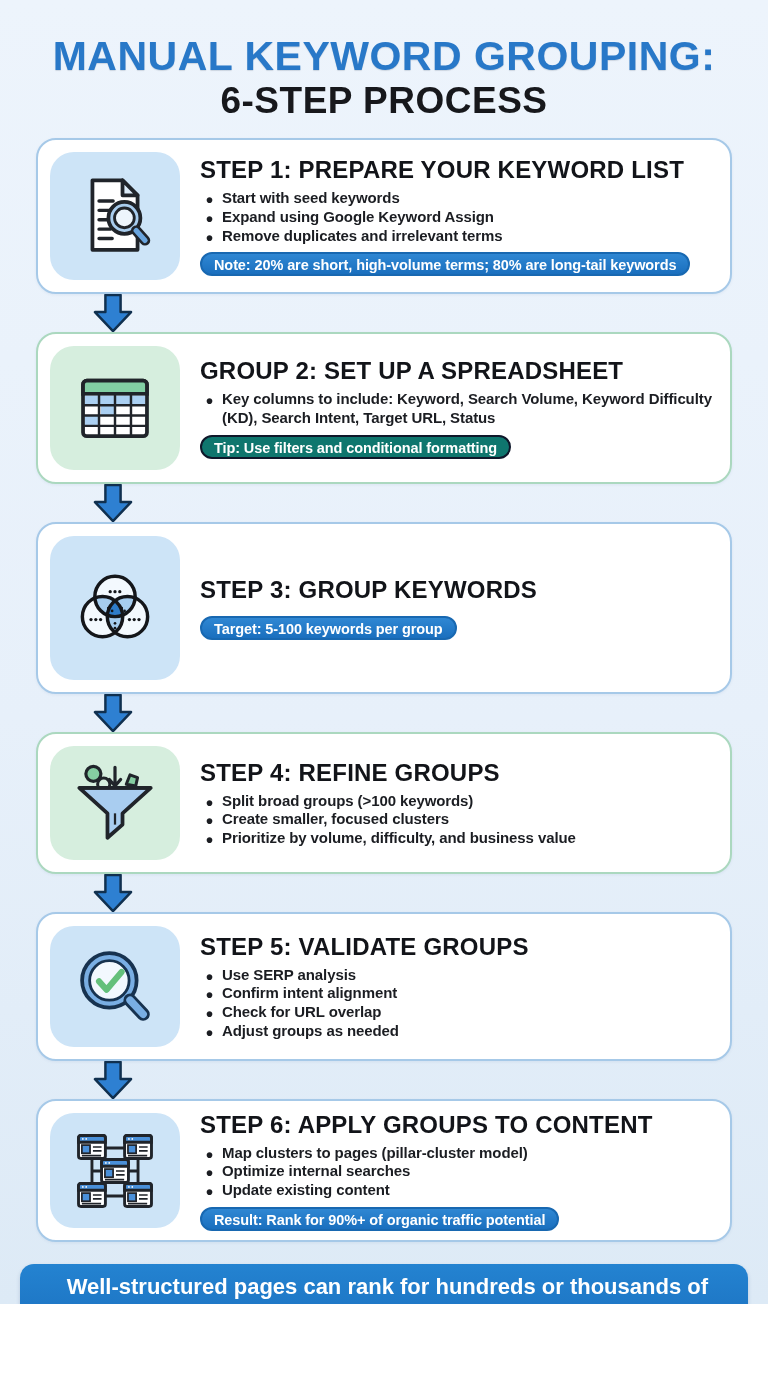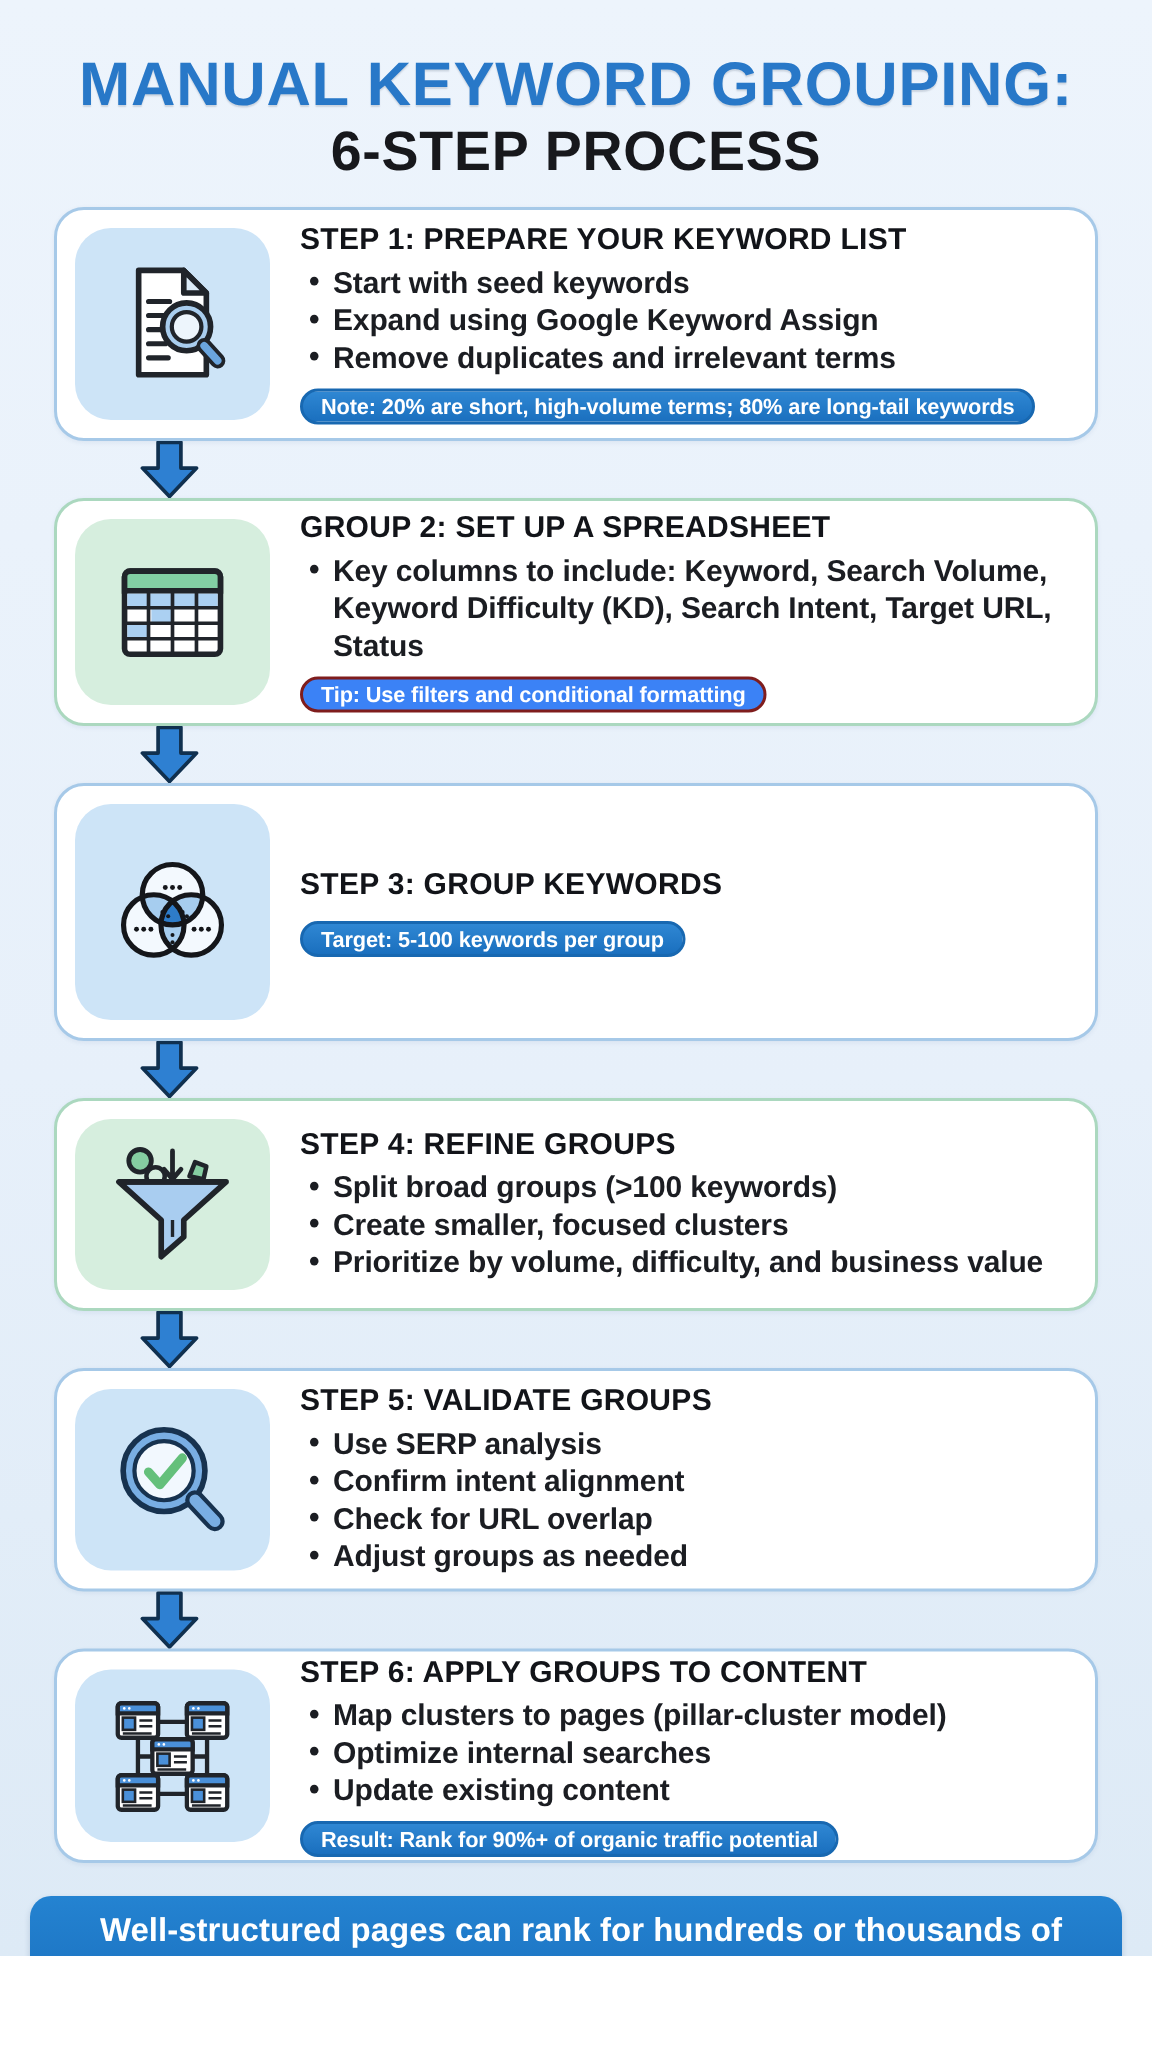--- a/index.html
+++ b/index.html
@@ -19,33 +19,33 @@
   .card--blue{border:2px solid #a6c9e8;}
   .card--green{border:2px solid #abd8bf;}
   .h1c{height:156px}.h2c{height:152px}.h3c{height:172px}.h4c{height:142px}.h5c{height:149px}.h6c{height:143px}
   .icon-box{
     flex:0 0 130px;align-self:stretch;margin:12px 0;border-radius:24px;
     display:flex;align-items:center;justify-content:center;
   }
   .icon-box--blue{background:#cde4f7;}
   .icon-box--green{background:#d6eede;}
   .content{flex:1;min-width:0;padding-left:20px;display:flex;flex-direction:column;justify-content:center;}
-  .step-title{font-size:20px;font-weight:800;color:#121419;margin:0 0 5px;letter-spacing:.2px;}
+  .step-title{font-size:24px;font-weight:800;color:#121419;margin:0 0 5px;letter-spacing:.2px;}
   .bullets{margin:0;padding:0;list-style:none;}
   .bullets li{
-    font-size:20px;line-height:1.25;color:#1b1d22;font-weight:600;
+    font-size:15px;line-height:1.25;color:#1b1d22;font-weight:600;
     padding-left:22px;position:relative;letter-spacing:-.1px;
   }
   .bullets li::before{content:"•";position:absolute;left:6px;top:-1px;font-size:20px;}
   .badge{
     align-self:flex-start;margin-top:7px;border-radius:16px;padding:3px 12px 1px;
     font-size:14.5px;font-weight:700;color:#ffffff;white-space:nowrap;letter-spacing:-.1px;
   }
   .badge--blue{background:linear-gradient(180deg,#2f87d3,#1a6fbe);border:2px solid #1868b1;}
-  .badge--green{background:#3b82f6;border:2px solid #7f1d1d;border-radius:13px;}
+  .badge--green{background:#0f766e;border:2px solid #0f172a;border-radius:13px;}
   .arrow{height:38px;width:44px;margin-left:55px;}
   .footer{
     margin:22px 20px 0;background:linear-gradient(180deg,#2483d1,#1a6fbe);
     border-radius:14px;color:#ffffff;text-align:right;font-size:22px;font-weight:700;
     padding:9px 40px;box-sizing:border-box;line-height:1.3;box-shadow:0 2px 4px rgba(20,60,110,.18);
   }
 </style>
 </head>
 <body>
 

